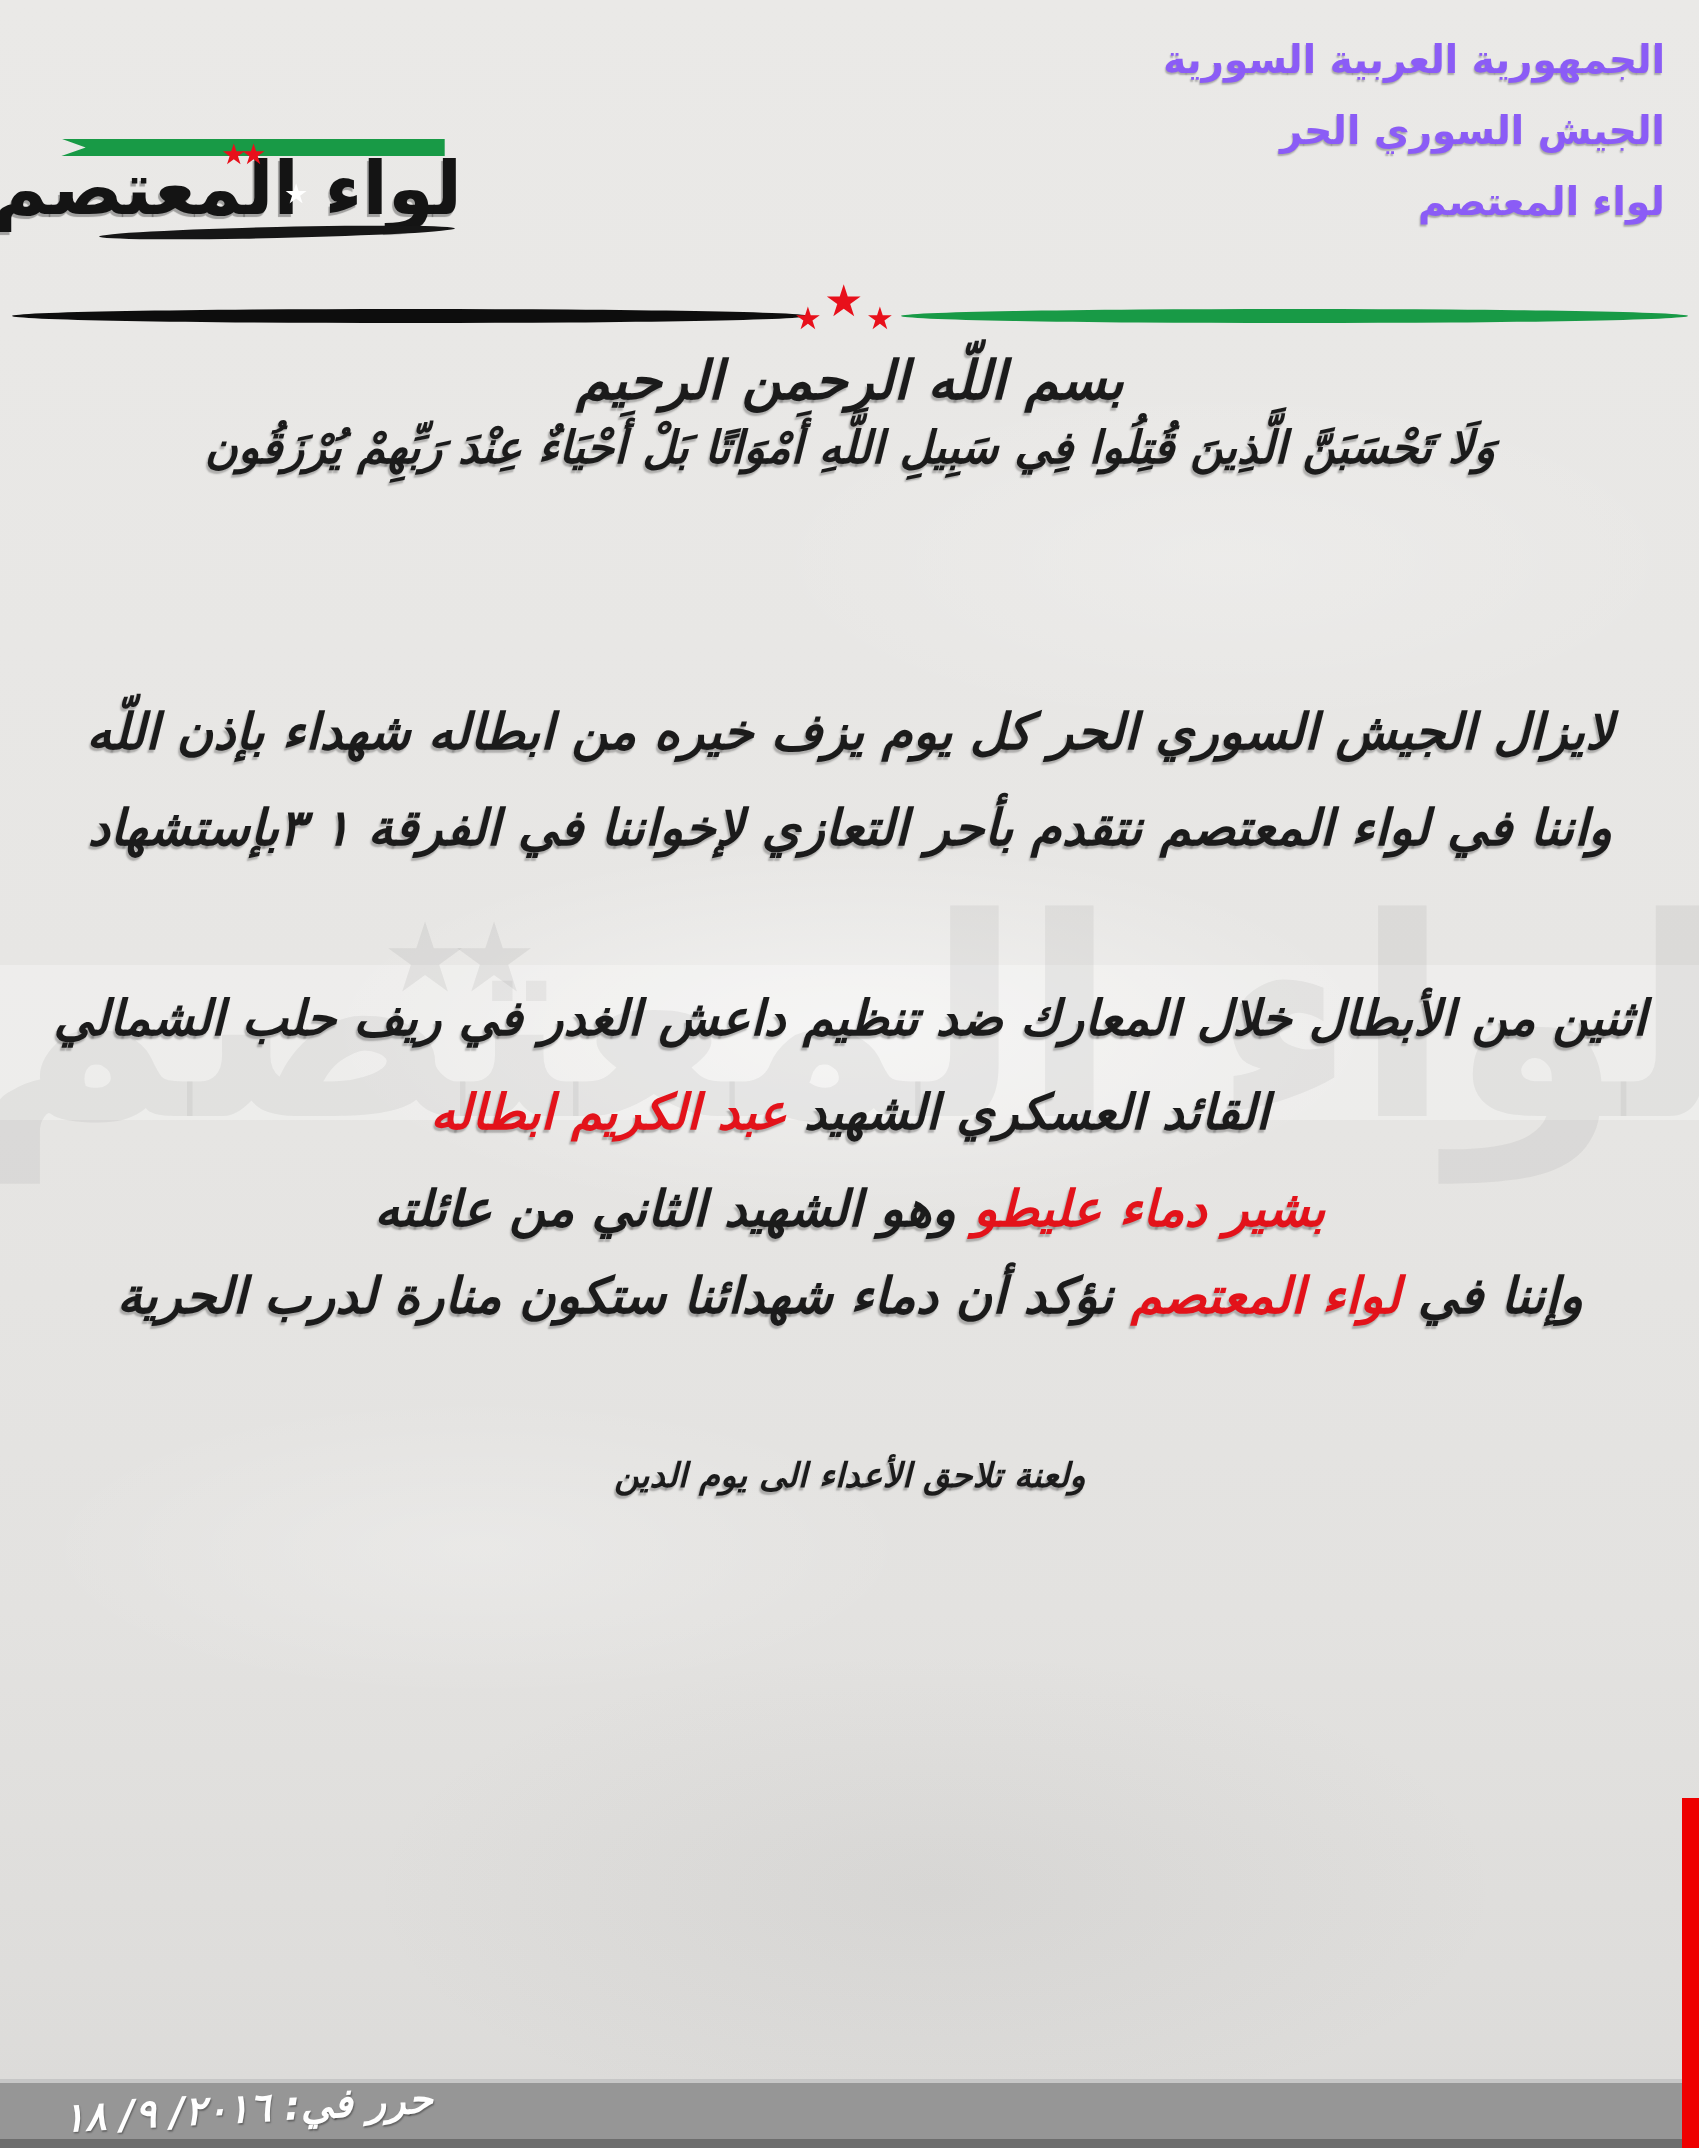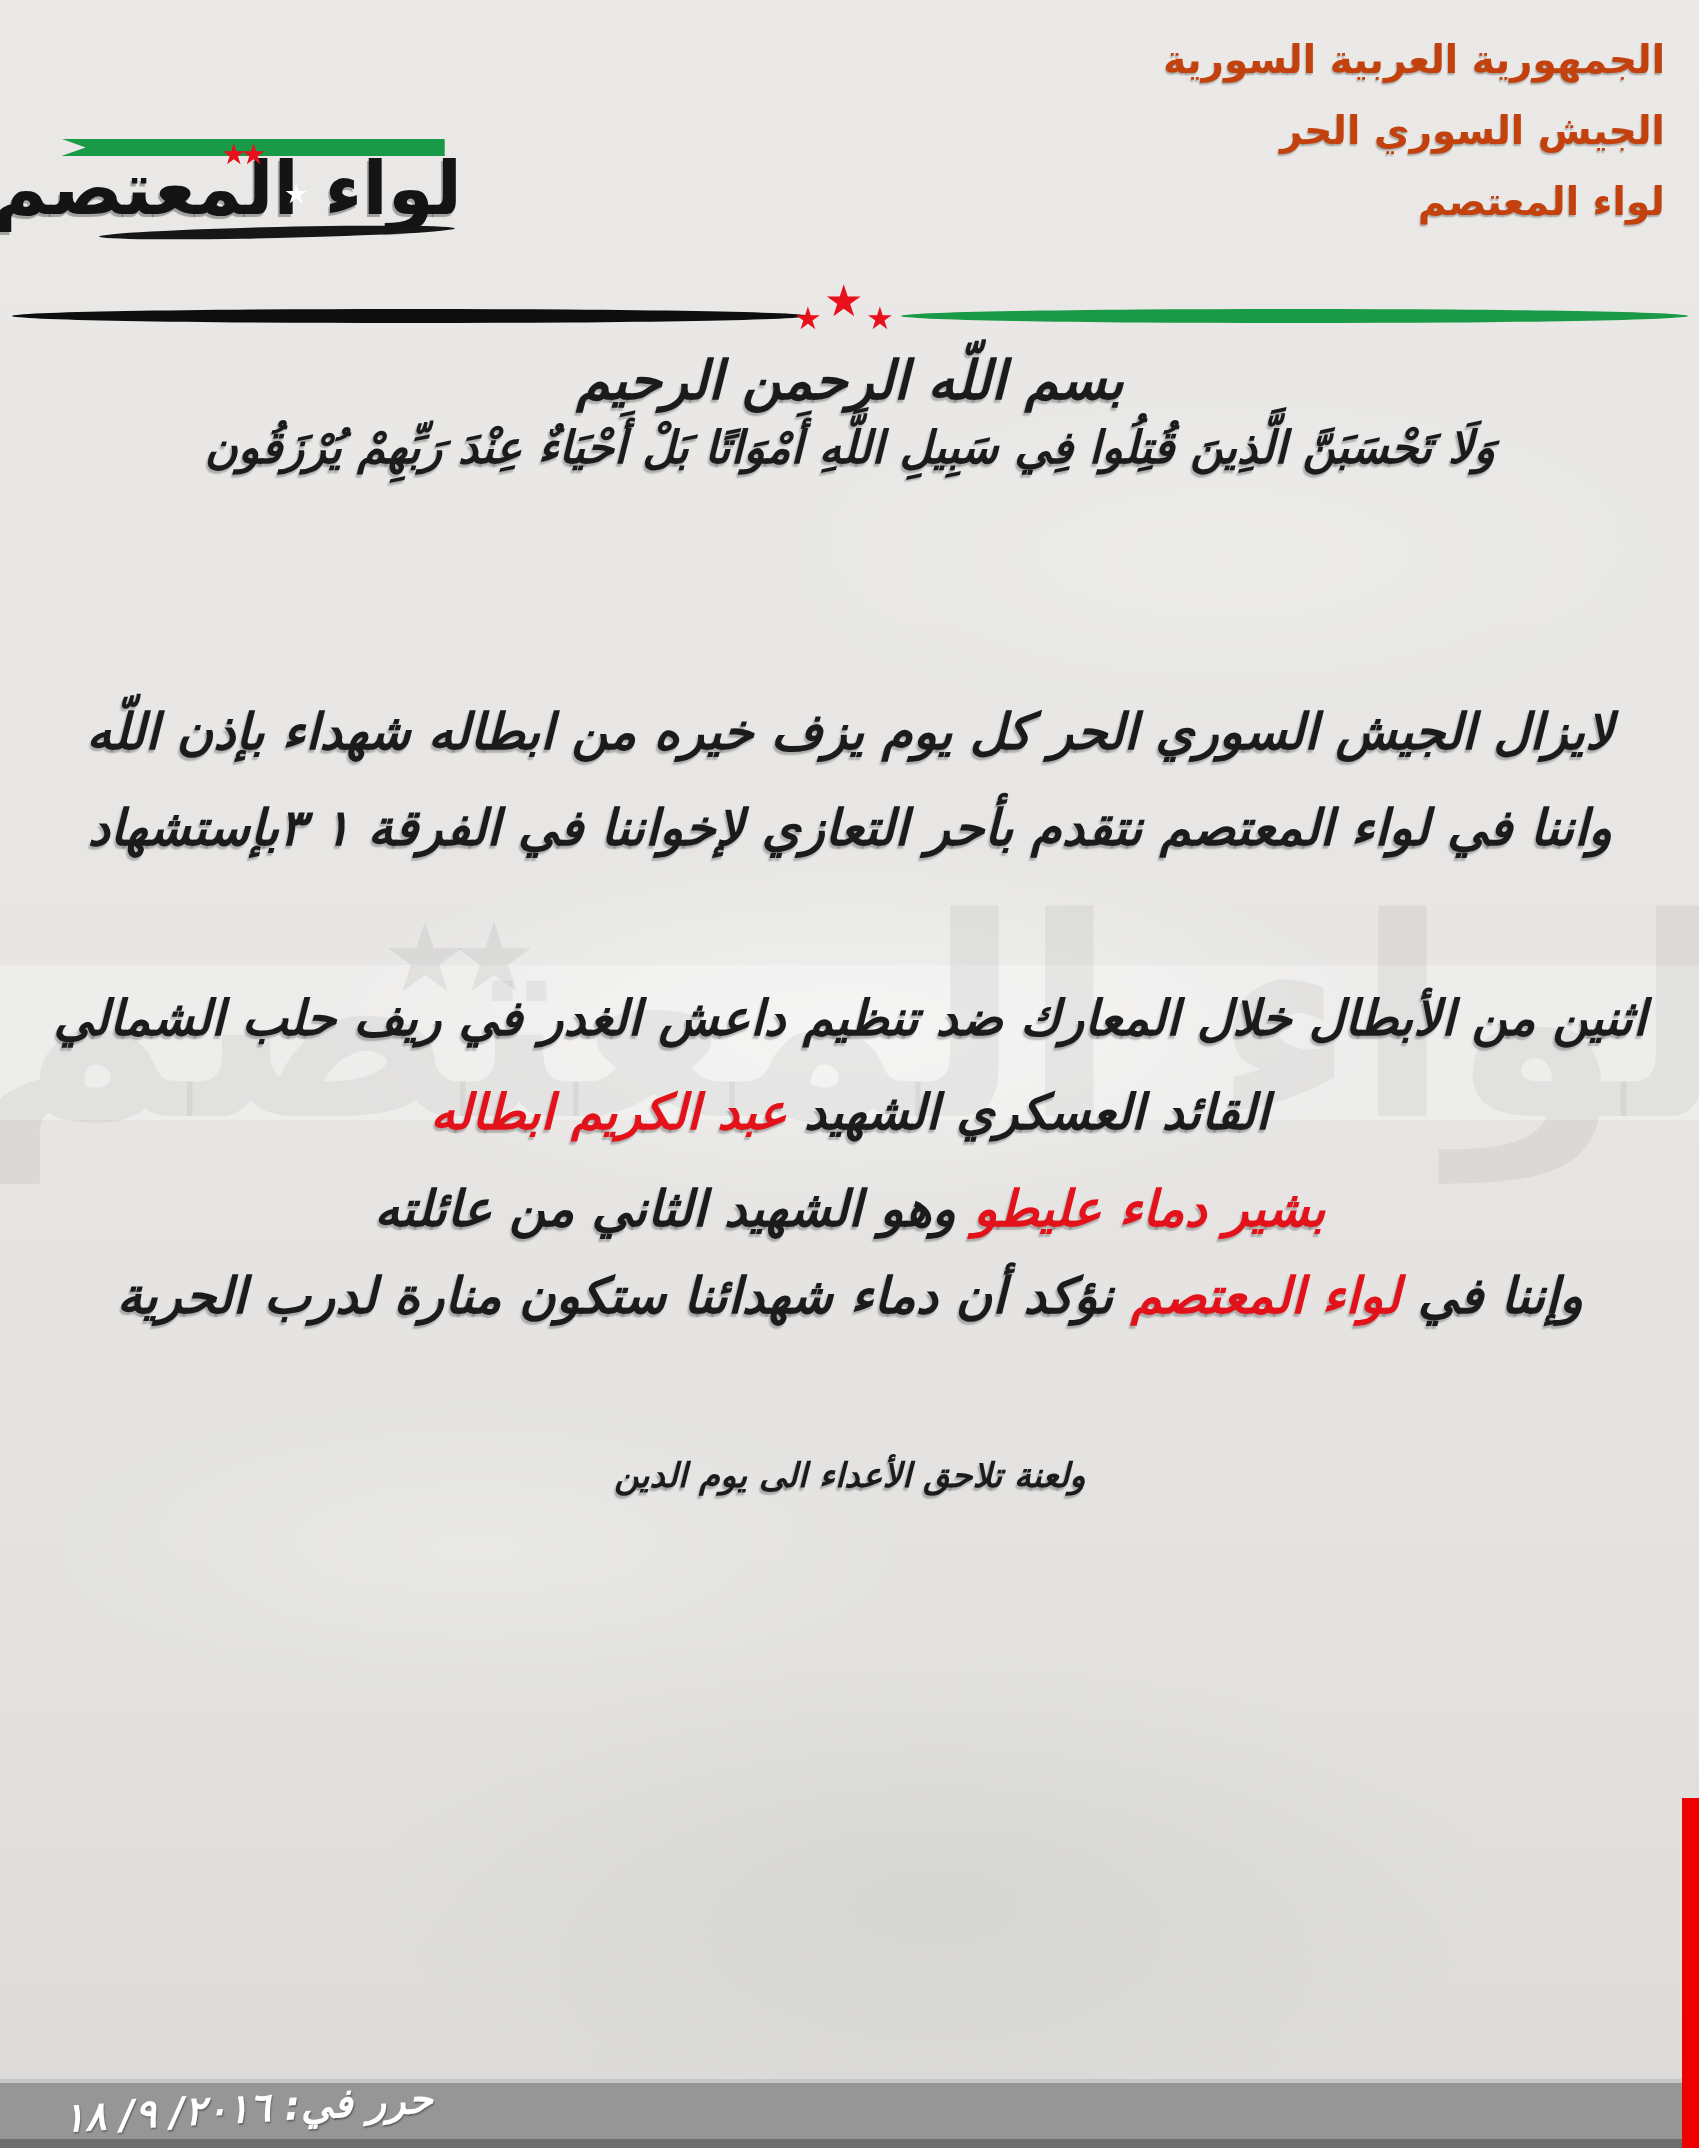--- a/index.html
+++ b/index.html
@@ -17,21 +17,21 @@
       radial-gradient(ellipse 638px 218px at 28% 72%, rgba(255,255,255,.22), rgba(255,255,255,0) 70%),
       radial-gradient(ellipse 688px 252px at 72% 26%, rgba(255,255,255,.18), rgba(255,255,255,0) 70%),
       radial-gradient(ellipse 755px 319px at 55% 88%, rgba(120,120,120,.08), rgba(120,120,120,0) 75%);
   }
 
   
   .header{
     position:absolute;top:23.5px;right:35px;z-index:4;
     direction:rtl;text-align:right;
     font-weight:bold;font-size:39px;line-height:71px;
-    color:#c2410c;text-shadow:-0.8px 1.7px 1.7px rgba(0,0,0,.28);
+    color:#8b5cf6;text-shadow:-0.8px 1.7px 1.7px rgba(0,0,0,.28);
     white-space:nowrap;
   }
 
   
   .logo{position:absolute;left:59px;top:126px;width:403px;height:134px;z-index:4;}
   .logo-bar{
     position:absolute;left:1.7px;top:12.6px;width:384px;height:17.6px;
     background:#189a46;
     clip-path:polygon(0 0,100% 0,100% 100%,0 100%,25px 50%);
   }

